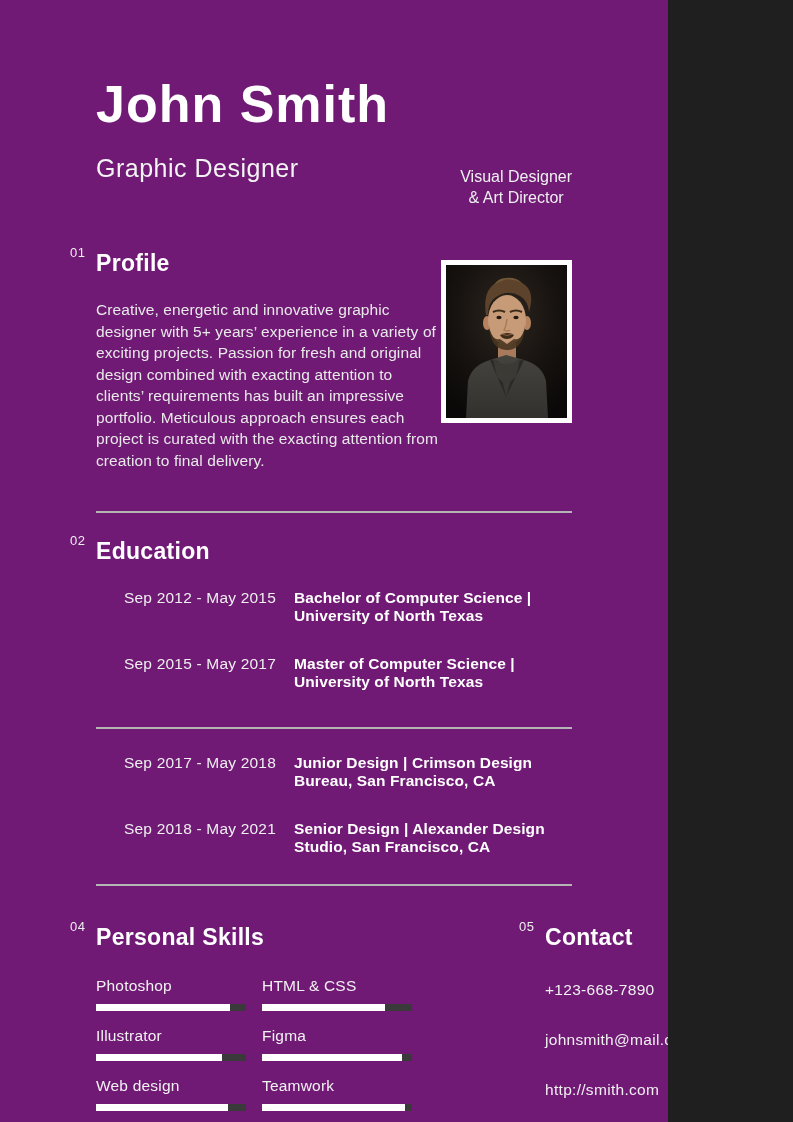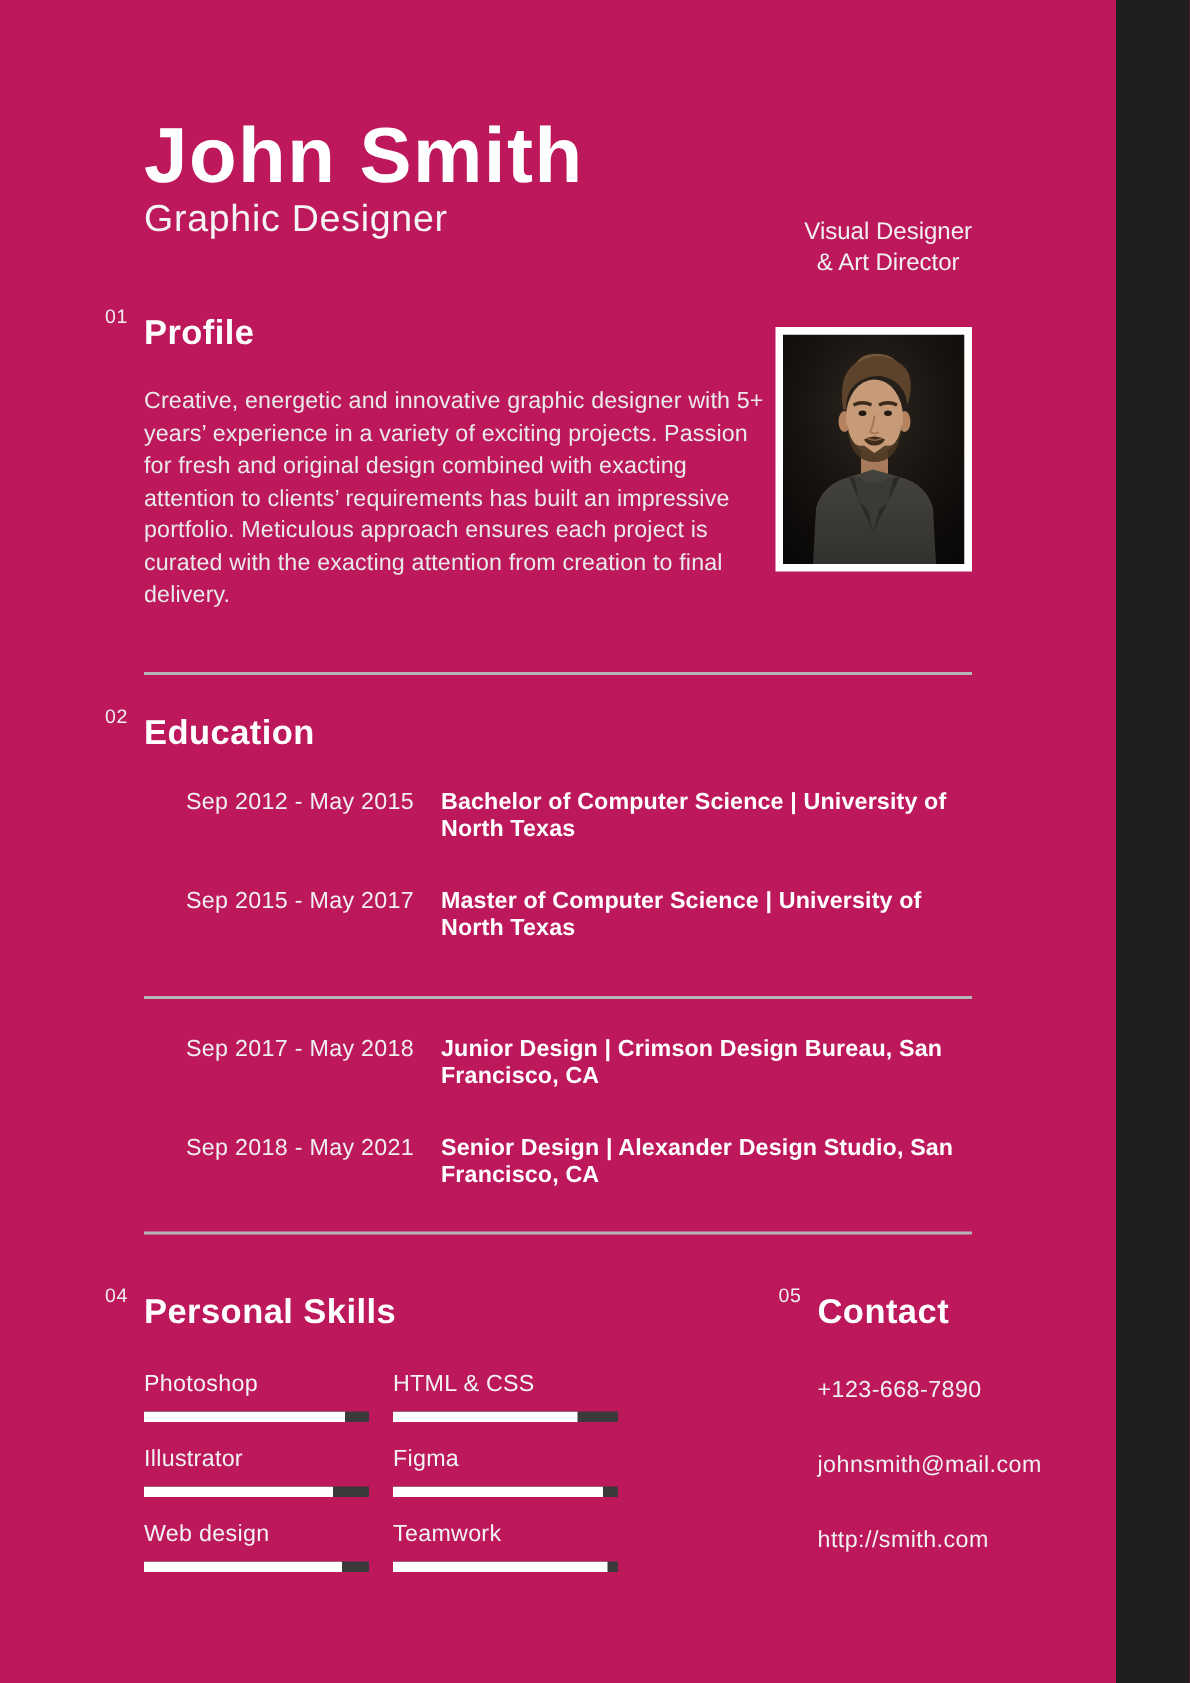--- a/index.html
+++ b/index.html
@@ -2,23 +2,23 @@
 <html><head>
 <meta charset="utf-8">
 <style>
   html, body {
     margin: 0;
     padding: 0;
     background: #201f1f;
   }
   .page {
     position: relative;
-    width: 744px;
+    width: 668px;
     height: 1122px;
-    background: #be185d;
+    background: #701a75;
     color: #ffffff;
     font-family: "Liberation Sans", sans-serif;
     overflow: hidden;
     box-sizing: border-box;
   }
   .content {
     padding: 0 96px;
   }
 
   
@@ -28,21 +28,21 @@
     font-size: 52px;
     font-weight: 700;
     letter-spacing: 1px;
     line-height: 1.08;
     color: #ffffff;
   }
   .subtitle-row {
     display: flex;
     justify-content: space-between;
     align-items: flex-start;
-    margin-top: 0;
+    margin-top: 22px;
   }
   .subtitle {
     font-size: 25px;
     font-weight: 400;
     letter-spacing: 0.5px;
     color: #f4f4f4;
   }
   .tagline {
     font-size: 16px;
     line-height: 21px;
@@ -67,21 +67,21 @@
     font-size: 13px;
     font-weight: 400;
     letter-spacing: 0.5px;
     color: #eeeeee;
   }
 
   
   .profile-section {
     display: flex;
     justify-content: space-between;
-    margin-top: 22px;
+    margin-top: 42px;
   }
   .profile-left { width: 448px; }
   .profile-text {
     margin: 22px 0 0 0;
     font-size: 15.5px;
     line-height: 21.5px;
     letter-spacing: 0.1px;
     color: #e9e9e9;
   }
   .photo-frame {

